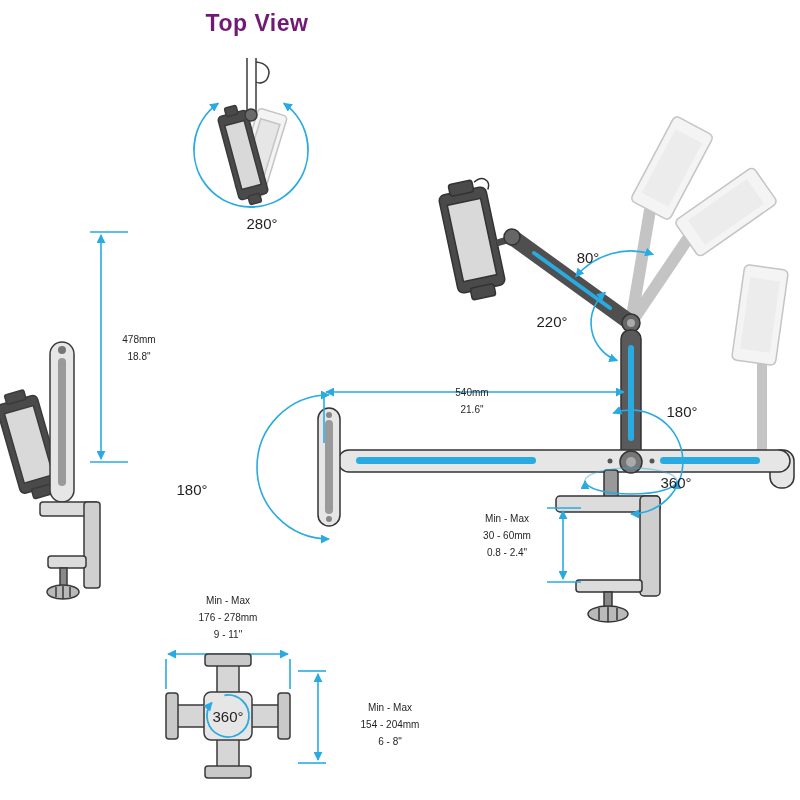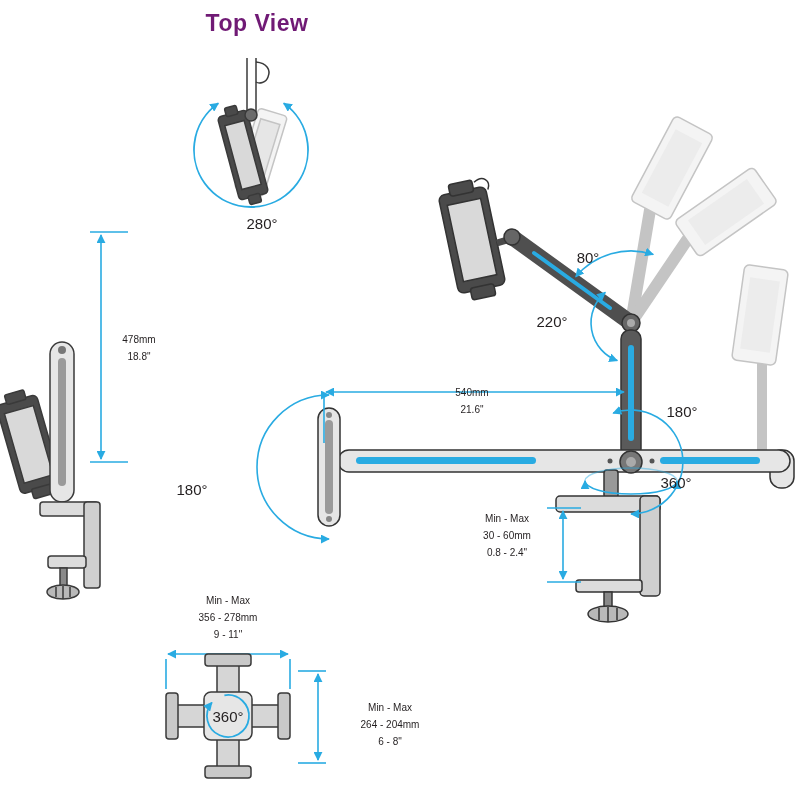--- a/index.html
+++ b/index.html
@@ -215,25 +215,25 @@
   <div class="lbl angle" style="left:652px;top:474px;width:48px;">360°</div>
 
   <div class="lbl dimblock" style="left:450px;top:510px;width:114px;">
     <span>Min - Max</span>
     <span>30 - 60mm</span>
     <span>0.8 - 2.4"</span>
   </div>
 
   <div class="lbl dimblock" style="left:163px;top:592px;width:130px;">
     <span>Min - Max</span>
-    <span>356 - 278mm</span>
+    <span>176 - 278mm</span>
     <span>9 - 11"</span>
   </div>
 
   <div class="lbl angle" style="left:205px;top:708px;width:46px;">360°</div>
 
   <div class="lbl dimblock" style="left:328px;top:699px;width:124px;">
     <span>Min - Max</span>
-    <span>264 - 204mm</span>
+    <span>154 - 204mm</span>
     <span>6 - 8"</span>
   </div>
 
 </div>
 
 </body></html>

